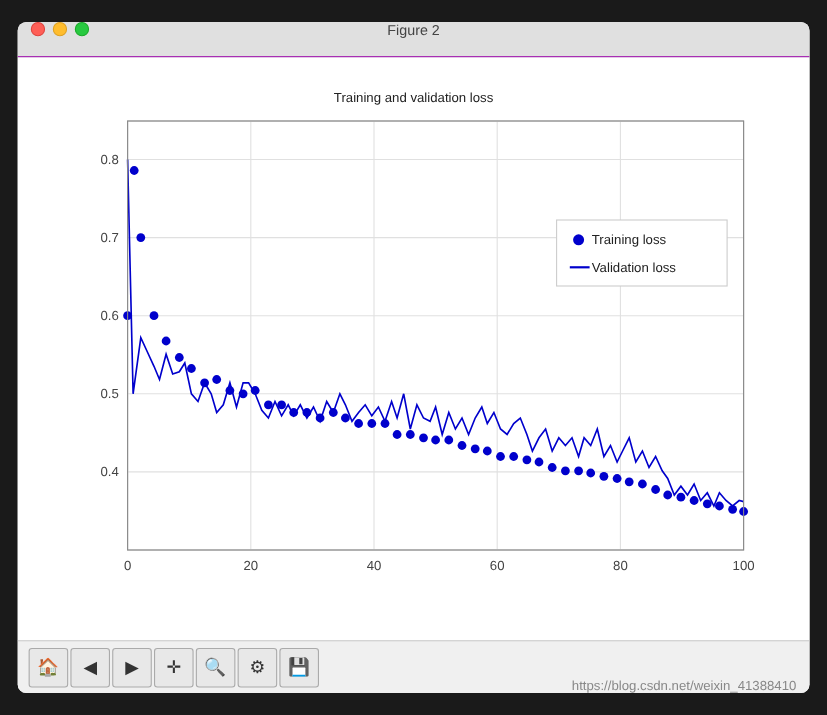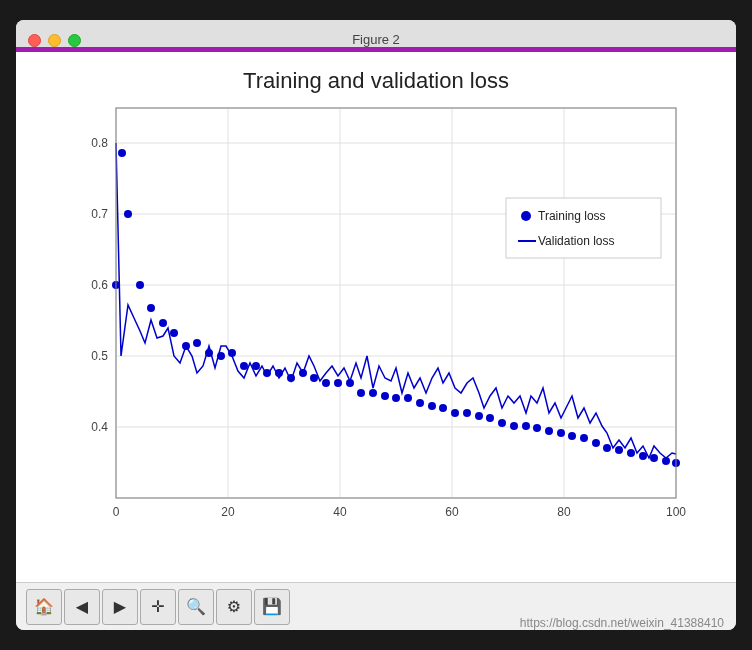--- a/index.html
+++ b/index.html
@@ -18,24 +18,24 @@
       background: #f0f0f0;
       border-radius: 8px;
       overflow: hidden;
       display: flex;
       flex-direction: column;
     }
     .title-bar {
       background: #e0e0e0;
       height: 32px;
       display: flex;
-      align-items: flex-end;
+      align-items: flex-start;
       padding: 0 12px;
       position: relative;
-      border-bottom: 5px solid #a21caf;
+      border-bottom: 1px solid #a21caf;
     }
     .window-controls {
       display: flex;
       gap: 7px;
     }
     .btn-close { width: 13px; height: 13px; border-radius: 50%; background: #ff5f57; border: 1px solid #e0443e; }
     .btn-min   { width: 13px; height: 13px; border-radius: 50%; background: #ffbd2e; border: 1px solid #dea123; }
     .btn-max   { width: 13px; height: 13px; border-radius: 50%; background: #28c940; border: 1px solid #1aab29; }
     .title-text {
       position: absolute;
@@ -46,24 +46,24 @@
     }
     .chart-area {
       flex: 1;
       background: white;
       padding: 10px;
       display: flex;
       flex-direction: column;
       align-items: center;
     }
     .chart-title {
-      font-size: 22px;
+      font-size: 12px;
       color: #222;
       margin-bottom: 4px;
-      margin-top: 6px;
+      margin-top: 20px;
     }
     .chart-container {
       position: relative;
       width: 640px;
       height: 440px;
     }
     .toolbar {
       height: 48px;
       background: #f0f0f0;
       border-top: 1px solid #ccc;

